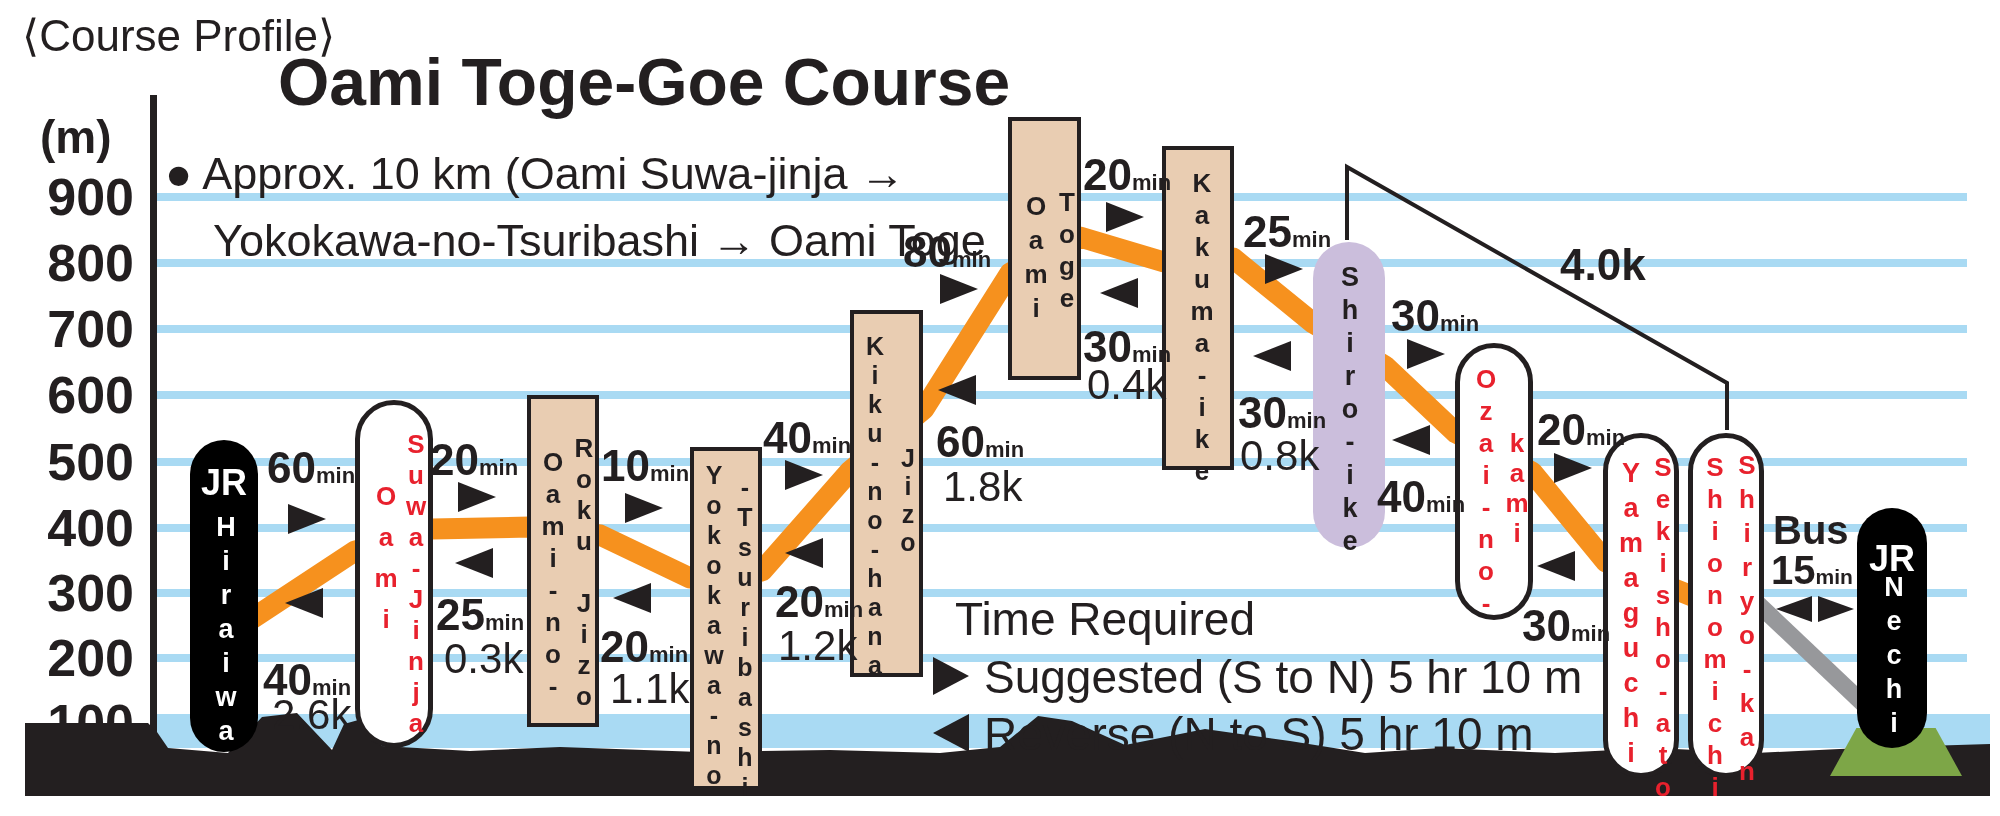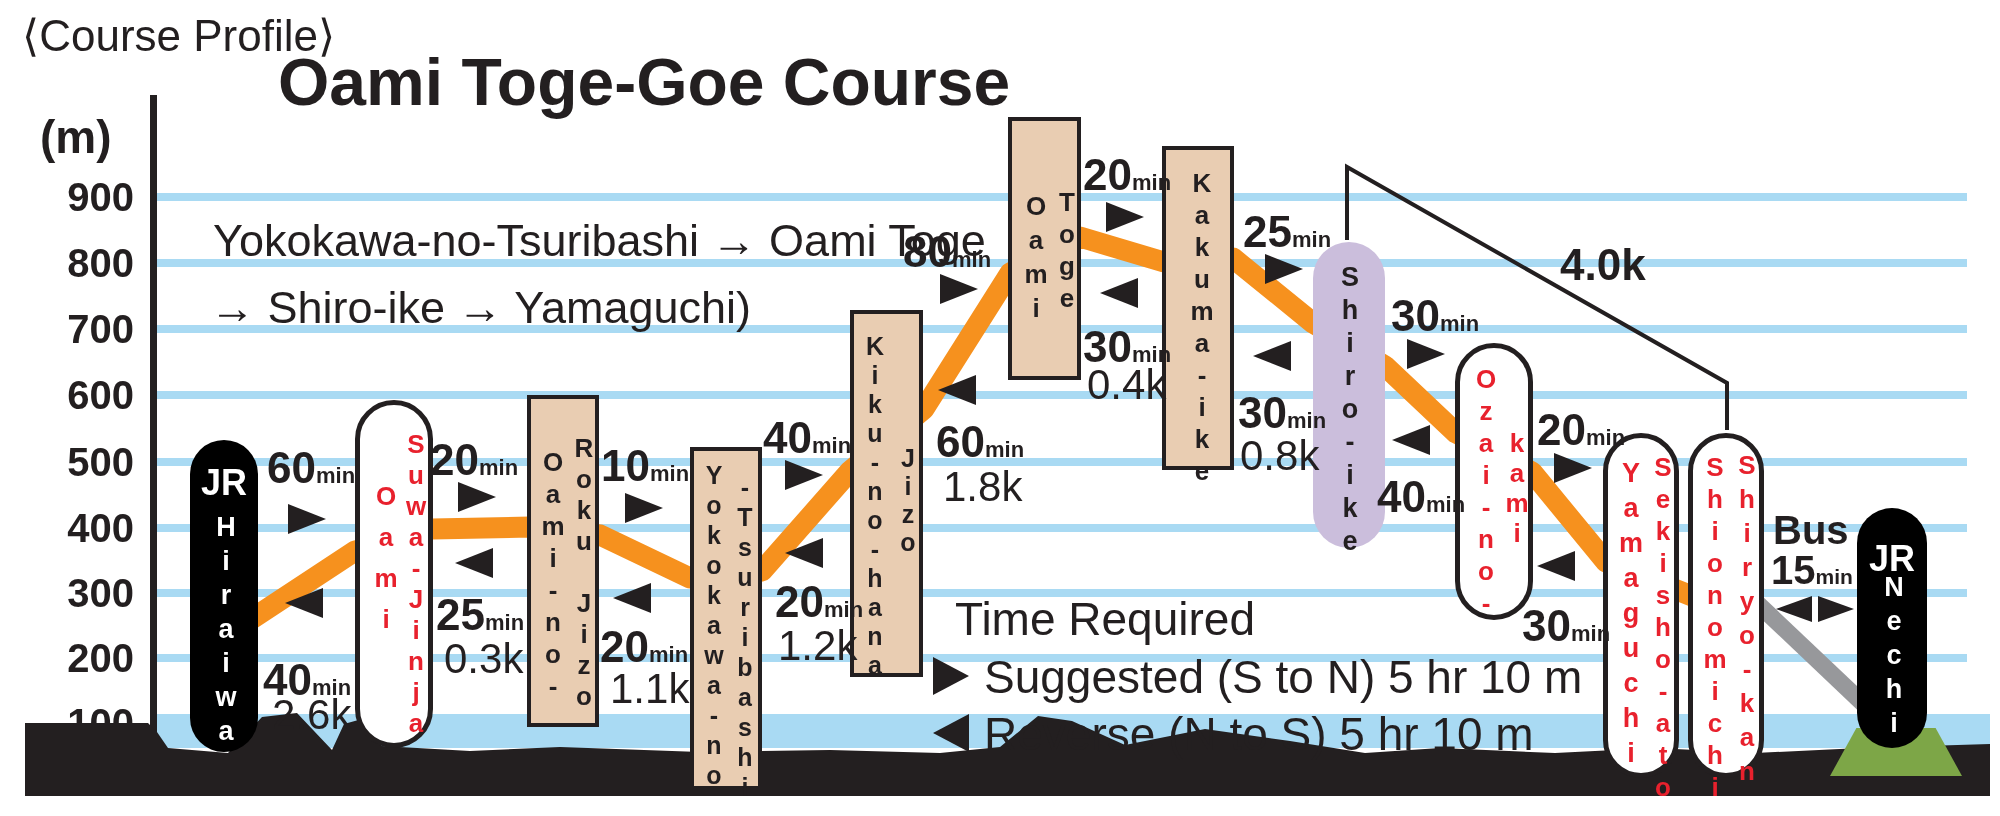--- a/index.html
+++ b/index.html
@@ -6,21 +6,21 @@
   #stage{position:relative;width:2000px;height:816px;background:#fff;overflow:hidden;
          font-family:"Liberation Sans",sans-serif;color:#231F20;}
 
   
   .grid{position:absolute;left:157px;width:1810px;height:8px;background:#A9DAF3;}
   #band{position:absolute;left:155px;top:714px;width:1835px;height:34px;background:#A9DAF3;}
 
   
   #axis-line{position:absolute;left:150px;top:95px;width:7px;height:648px;background:#231F20;}
   #axis-unit{position:absolute;left:40px;top:110px;font-size:46px;font-weight:700;}
-  .tick{position:absolute;left:24px;width:110px;text-align:right;font-size:40px;font-weight:700;line-height:52px;}
+  .tick{position:absolute;left:24px;width:110px;text-align:right;font-size:52px;font-weight:700;line-height:52px;}
 
   
   #course-profile{position:absolute;left:22px;top:10px;font-size:44px;font-weight:500;}
   #title{position:absolute;left:278px;top:44px;font-size:66px;font-weight:700;letter-spacing:0;}
 
   
   .note{position:absolute;font-size:45px;font-weight:500;white-space:nowrap;}
 
   
   #art{position:absolute;left:0;top:0;}
@@ -110,22 +110,22 @@
   <div class="tick" style="top:303px">700</div>
   <div class="tick" style="top:369px">600</div>
   <div class="tick" style="top:436px">500</div>
   <div class="tick" style="top:502px">400</div>
   <div class="tick" style="top:567px">300</div>
   <div class="tick" style="top:632px">200</div>
   <div class="tick" style="top:697px">100</div>
 
   <div id="title">Oami Toge-Goe Course</div>
   <div id="course-profile">⟨Course Profile⟩</div>
+  <div class="note" style="left:165px;top:148px">● Approx. 10 km (Oami Suwa-jinja →</div>
   <div class="note" style="left:213px;top:215px">Yokokawa-no-Tsuribashi → Oami Toge</div>
-  <div class="note" style="left:210px;top:282px">→ Shiro-ike → Yamaguchi)</div>
 
   <svg id="art" width="2000" height="816" viewBox="0 0 2000 816">
     <path d="M1347,240 L1347,167 L1727,383 L1727,430" fill="none" stroke="#231F20" stroke-width="4"></path>
     <polyline points="238,628 355,551 432,529 530,527 600,535 690,578 762,571 850,471 924,409 1010,273 1080,237 1164,262 1233,258 1313,323 1385,366 1456,433 1532,472 1606,562 1697,598" fill="none" stroke="#F6911E" stroke-width="21" stroke-linejoin="round" stroke-linecap="round"></polyline>
     <line x1="1757" y1="603" x2="1872" y2="712" stroke="#97989B" stroke-width="17"></line>
     <path d="M25,796 L25,723 L148,723 L157,732 L168,748 L228,753 L262,717 L297,713 L332,750 L344,724 L362,719 L382,746 L470,751 L560,747 L700,752 L830,750 L940,753 L1000,747 L1038,716 L1072,721 L1125,745 L1205,729 L1290,741 L1365,753 L1440,748 L1555,753 L1655,748 L1755,753 L1860,748 L1990,744 L1990,796 Z" fill="#231F20"></path>
   </svg>
 
   <div id="p-hiraiwa" class="pill green round" style="left:190px;top:440px;width:68px;height:312px">
     <div class="jr">JR</div>

